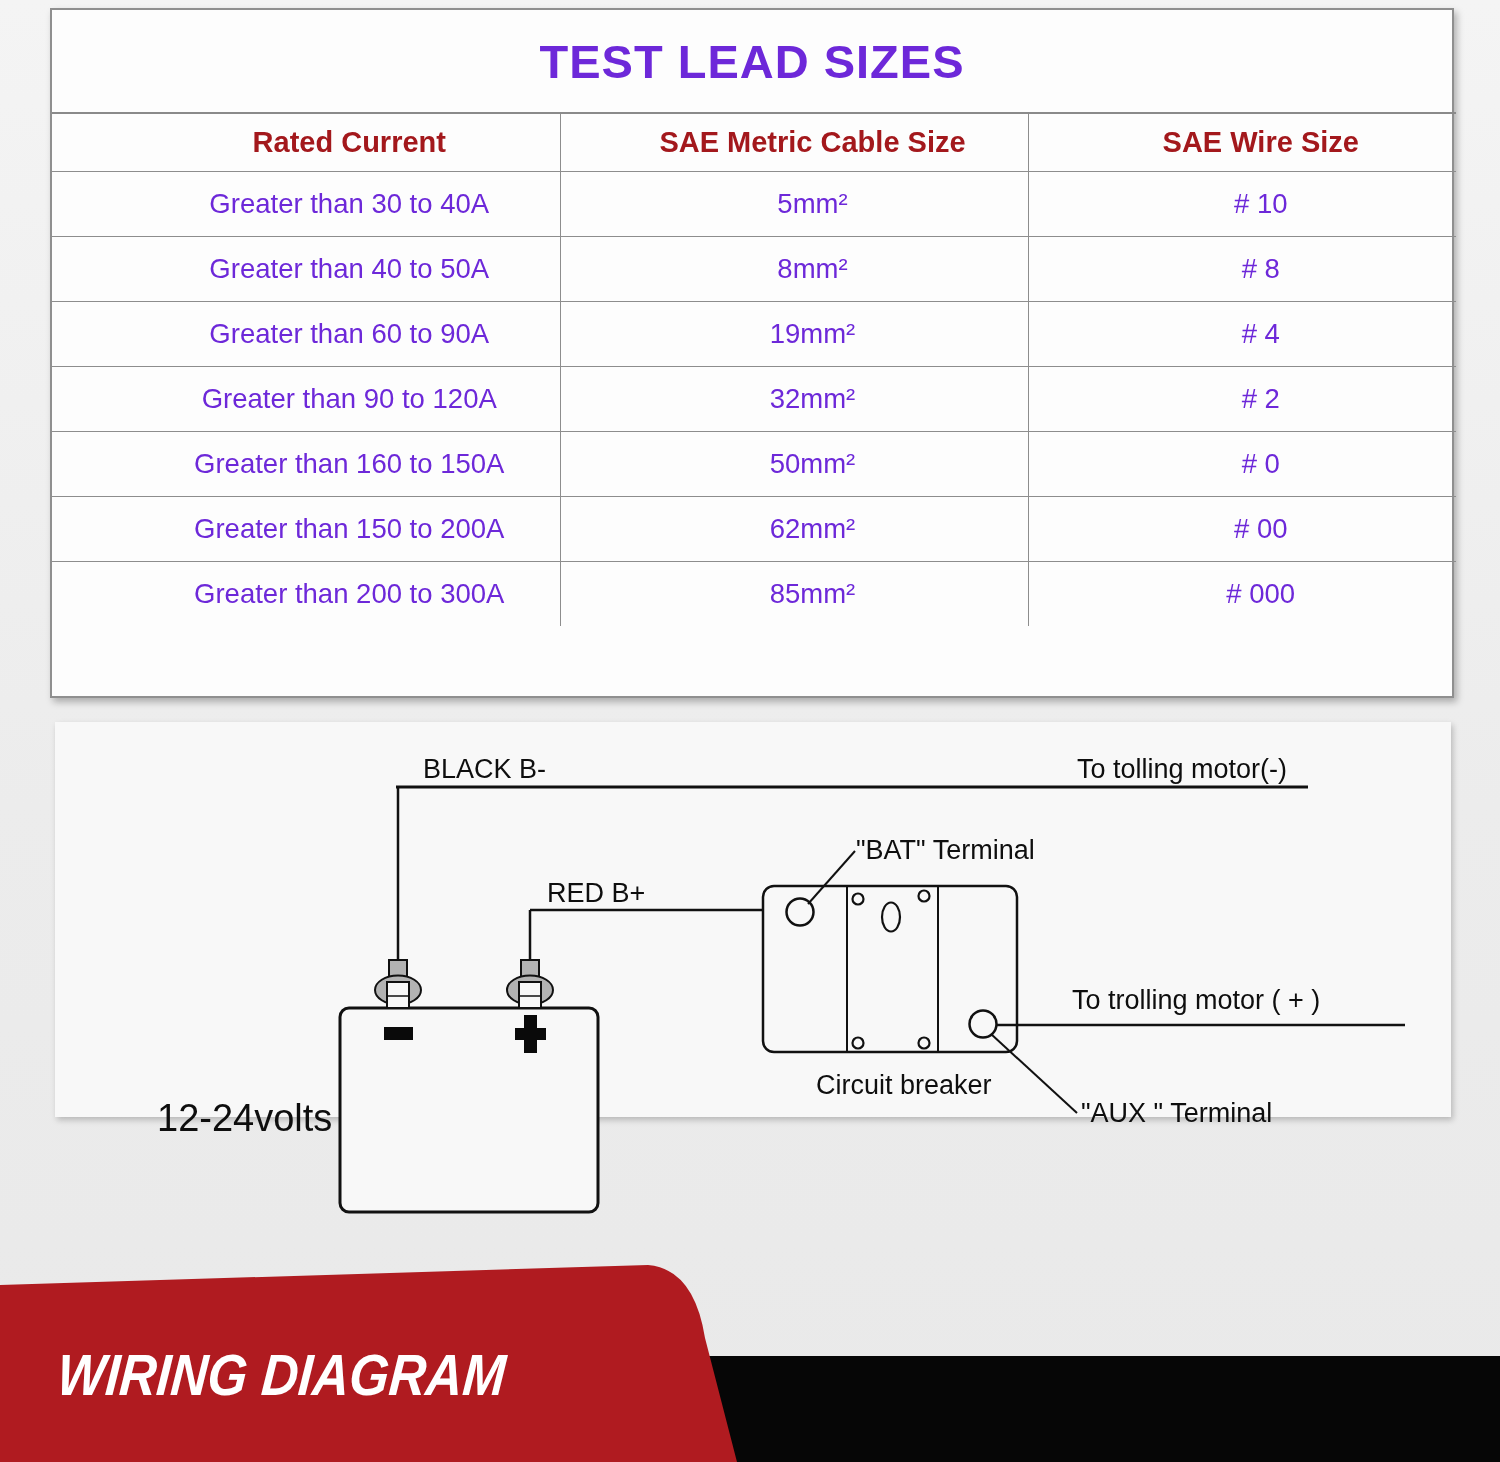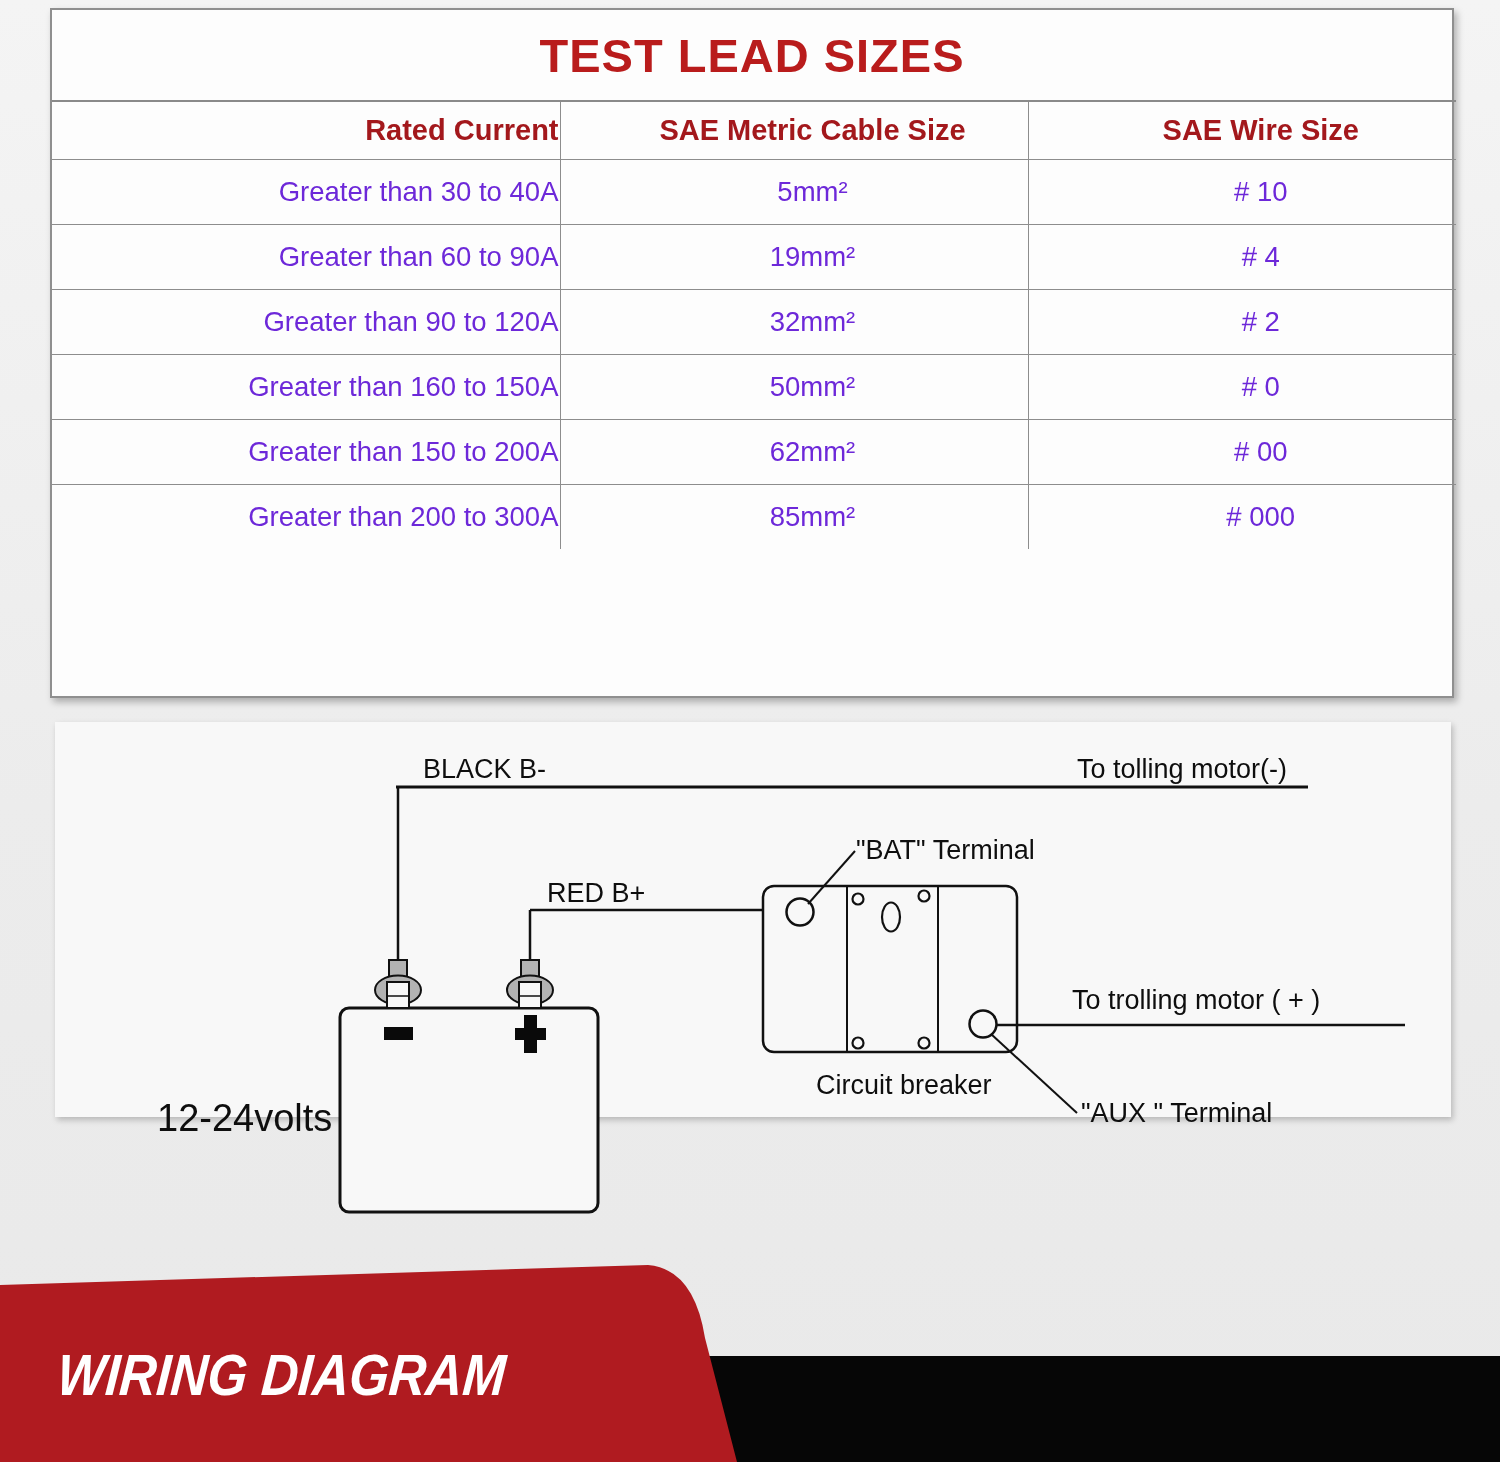--- a/index.html
+++ b/index.html
@@ -8,31 +8,31 @@
     background:linear-gradient(180deg,#f4f4f4 0%,#ececec 55%,#e9e9e9 100%);
     font-family:"Liberation Sans",sans-serif;
   }
   
   .table-panel{
     position:absolute;left:50px;top:8px;width:1404px;height:690px;
     background:#fdfdfd;border:2px solid #8f8f8f;box-sizing:border-box;
     box-shadow:3px 4px 7px rgba(0,0,0,.28);
   }
   .table-title{
-    margin:0;height:90px;display:flex;align-items:center;justify-content:center;
-    font-size:47px;font-weight:bold;letter-spacing:1px;color:#b91c1c;
+    margin:0;height:102px;display:flex;align-items:center;justify-content:center;
+    font-size:47px;font-weight:bold;letter-spacing:1px;color:#6d28d9;
   }
   table.leads{border-collapse:collapse;table-layout:fixed;width:100%;}
   table.leads th,table.leads td{
     border:1px solid #8d8d8d;box-sizing:border-box;
     font-family:"Liberation Sans",sans-serif;white-space:nowrap;padding-left:38px;
   }
   table.leads th{height:58px;font-size:29px;font-weight:bold;color:#a3181c;text-align:center;border-top:2px solid #8a8a8a;}
   table.leads td{height:65px;font-size:27.5px;color:#6d28d9;text-align:center;font-weight:normal;}
-  table.leads th:first-child,table.leads td:first-child{text-align:right;padding-left:88px;border-left:none;}
+  table.leads th:first-child,table.leads td:first-child{text-align:center;padding-left:88px;border-left:none;}
   table.leads th:last-child,table.leads td:last-child{border-right:none;}
   table.leads tbody tr:last-child td{border-bottom:none;margin-left:16px;}
   
   .diagram-panel{
     position:absolute;left:55px;top:722px;width:1396px;height:395px;
     background:#f8f8f8;box-shadow:2px 3px 6px rgba(0,0,0,.22);
   }
   .diagram-panel svg{display:block;}
   .dlabel{font-family:"Liberation Sans",sans-serif;font-size:27px;fill:#0e0e0e;}
   .dlabel-big{font-family:"Liberation Sans",sans-serif;font-size:38px;fill:#0e0e0e;}
@@ -62,20 +62,25 @@
         <th>Rated Current</th>
         <th>SAE Metric Cable Size</th>
         <th>SAE Wire Size</th>
       </tr>
     </thead>
     <tbody>
       <tr>
         <td>Greater than 30 to 40A</td>
         <td>5mm²</td>
         <td># 10</td>
+      </tr>
+      <tr>
+        <td>Greater than 40 to 50A</td>
+        <td>8mm²</td>
+        <td># 8</td>
       </tr>
       <tr>
         <td>Greater than 60 to 90A</td>
         <td>19mm²</td>
         <td># 4</td>
       </tr>
       <tr>
         <td>Greater than 90 to 120A</td>
         <td>32mm²</td>
         <td># 2</td>

